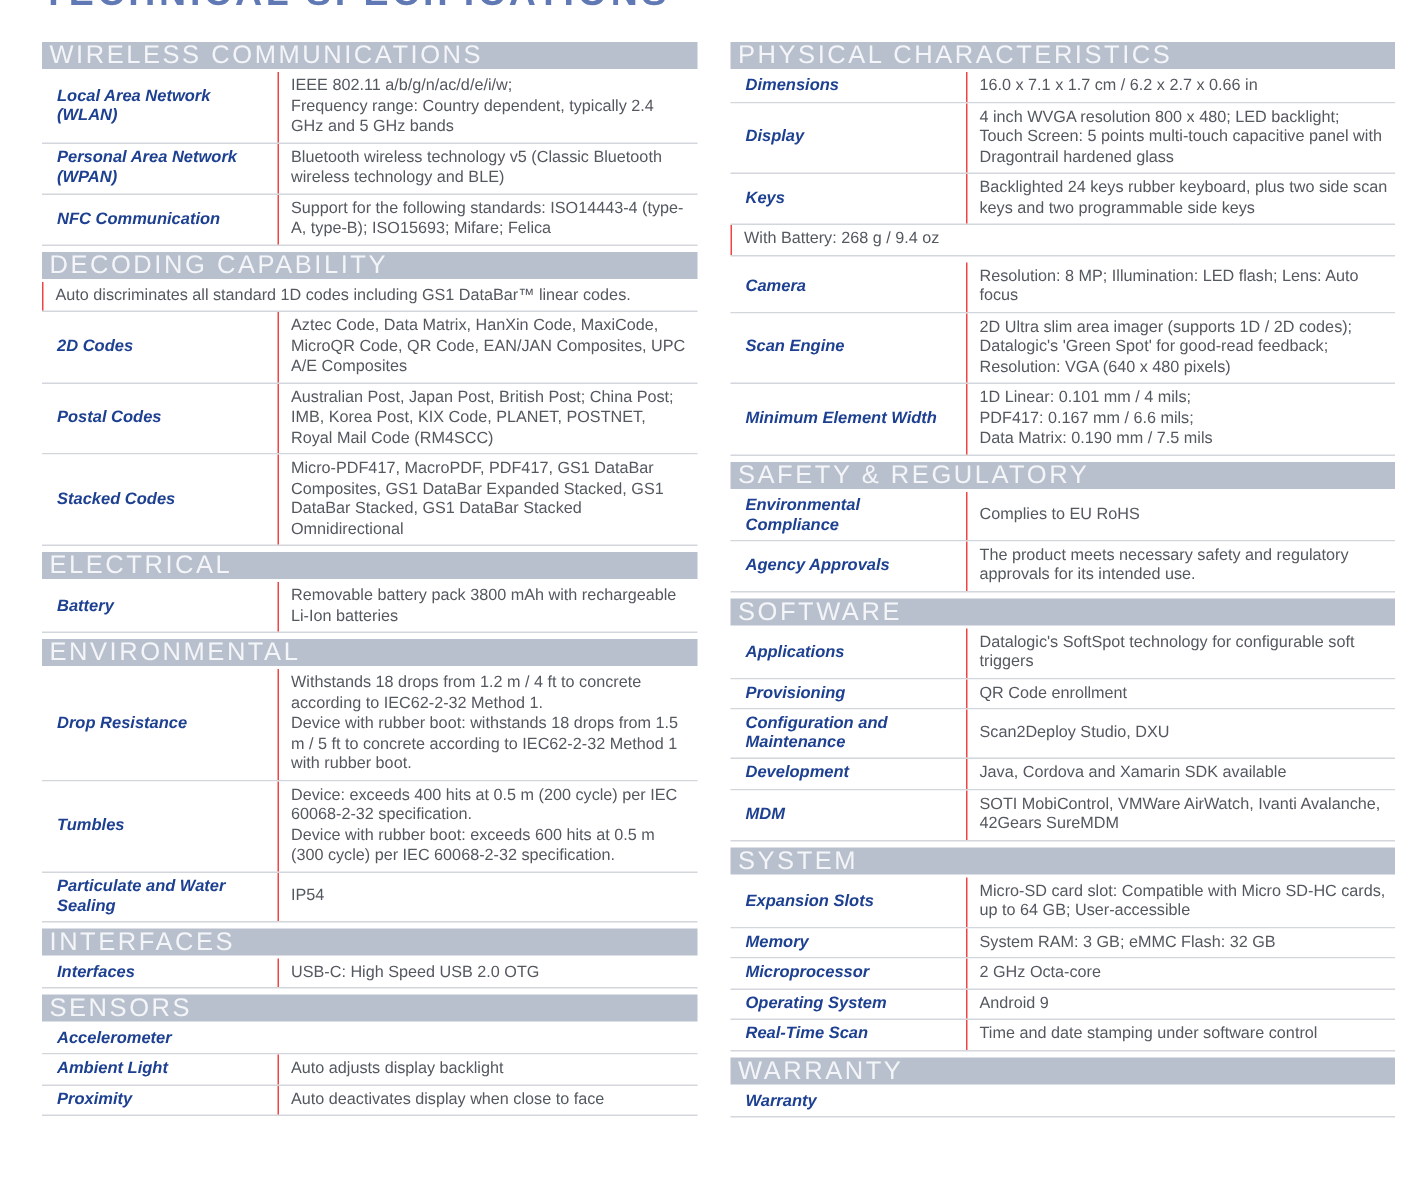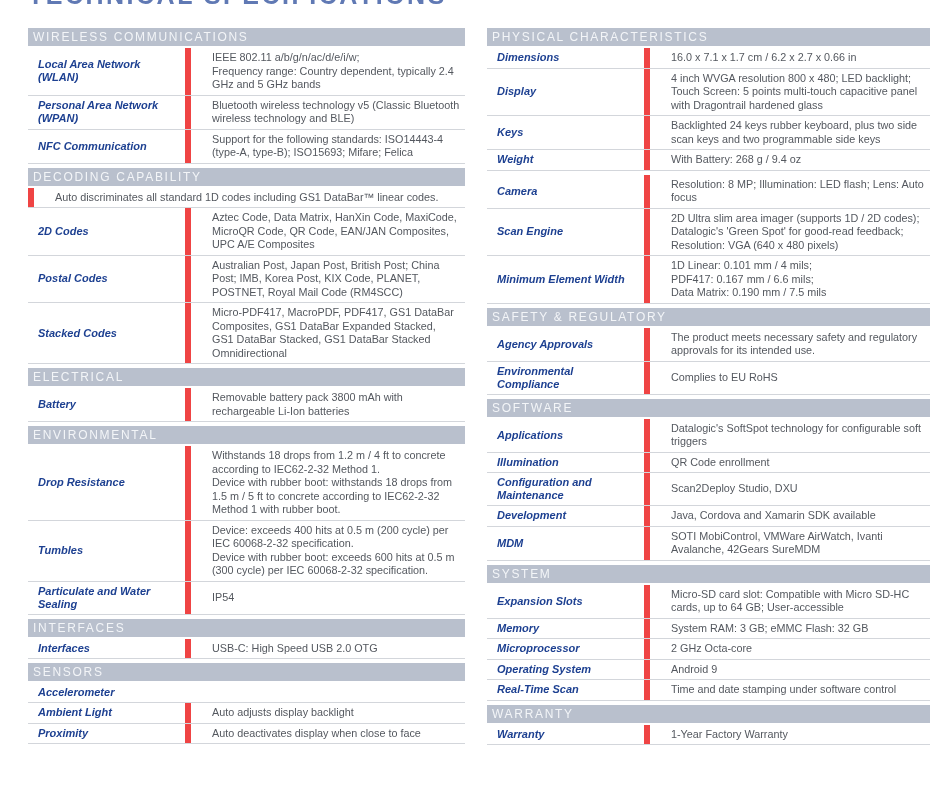--- a/index.html
+++ b/index.html
@@ -17,39 +17,39 @@
     font-size:25px; font-weight:700; letter-spacing:2.5px;
     color:#6079b4; white-space:nowrap;
   }
   .columns { display:flex; margin:21px 0 0 28px; gap:22px; }
   .col { }
   .col-left  { width:437px; flex:none; }
   .col-right { width:443px; flex:none; }
   .section { margin-bottom:4px; }
   .section-header {
     background:#b9c0cd; color:#f3f5f8;
-    font-size:12px; letter-spacing:1.7px;
+    font-size:17px; letter-spacing:1.7px;
     height:18px; line-height:18px; padding-left:5px;
     margin-bottom:2px; font-weight:400;
   }
   .spec-row {
     display:flex; align-items:stretch;
     border-bottom:1px solid #d3d6db; background:#ffffff;
   }
   .label-cell {
     width:157px; flex:none; box-sizing:border-box;
     padding:3px 6px 3px 10px;
     display:flex; align-items:center;
     color:#1d4091; font-size:11px; font-weight:700; font-style:italic;
     line-height:13px;
   }
   .value-cell {
     flex:1; box-sizing:border-box;
-    border-left:6px solid #ef4444;
-    padding:3px 5px 3px 21px;
+    border-left:1px solid #ef4444;
+    padding:3px 5px 3px 8px;
     display:flex; align-items:center;
     color:#54585f; font-size:10.8px; line-height:13.5px;
   }
   .value-cell span { white-space:pre-line; }
 </style>
 </head>
 <body>
 
 <div class="page">
   <div class="title-clip">
@@ -181,21 +181,20 @@
 Touch Screen: 5 points multi-touch capacitive panel with Dragontrail hardened glass</span>
             </div>
           </div>
           <div class="spec-row">
             <div class="label-cell">Keys</div>
             <div class="value-cell">
               <span>Backlighted 24 keys rubber keyboard, plus two side scan keys and two programmable side keys</span>
             </div>
           </div>
           <div class="spec-row">
-            <div class="label-cell">Weight</div>
             <div class="value-cell">
               <span>With Battery: 268 g / 9.4 oz</span>
             </div>
           </div>
         </div>
         <div class="section">
           <div class="spec-row">
             <div class="label-cell">Camera</div>
             <div class="value-cell">
               <span>Resolution: 8 MP; Illumination: LED flash; Lens: Auto focus</span>
@@ -214,42 +213,42 @@
             <div class="value-cell">
               <span>1D Linear: 0.101 mm / 4 mils;
 PDF417: 0.167 mm / 6.6 mils;
 Data Matrix: 0.190 mm / 7.5 mils</span>
             </div>
           </div>
         </div>
         <div class="section">
           <div class="section-header">SAFETY &amp; REGULATORY</div>
           <div class="spec-row">
+            <div class="label-cell">Environmental Compliance</div>
+            <div class="value-cell">
+              <span>Complies to EU RoHS</span>
+            </div>
+          </div>
+          <div class="spec-row">
             <div class="label-cell">Agency Approvals</div>
             <div class="value-cell">
               <span>The product meets necessary safety and regulatory approvals for its intended use.</span>
             </div>
           </div>
-          <div class="spec-row">
-            <div class="label-cell">Environmental Compliance</div>
-            <div class="value-cell">
-              <span>Complies to EU RoHS</span>
-            </div>
-          </div>
         </div>
         <div class="section">
           <div class="section-header">SOFTWARE</div>
           <div class="spec-row">
             <div class="label-cell">Applications</div>
             <div class="value-cell">
               <span>Datalogic's SoftSpot technology for configurable soft triggers</span>
             </div>
           </div>
           <div class="spec-row">
-            <div class="label-cell">Illumination</div>
+            <div class="label-cell">Provisioning</div>
             <div class="value-cell">
               <span>QR Code enrollment</span>
             </div>
           </div>
           <div class="spec-row">
             <div class="label-cell">Configuration and Maintenance</div>
             <div class="value-cell">
               <span>Scan2Deploy Studio, DXU</span>
             </div>
           </div>
@@ -296,20 +295,17 @@
             <div class="label-cell">Real-Time Scan</div>
             <div class="value-cell">
               <span>Time and date stamping under software control</span>
             </div>
           </div>
         </div>
         <div class="section">
           <div class="section-header">WARRANTY</div>
           <div class="spec-row">
             <div class="label-cell">Warranty</div>
-            <div class="value-cell">
-              <span>1-Year Factory Warranty</span>
-            </div>
           </div>
         </div>
       </div>
   </div>
 </div>
 
 </body></html>

